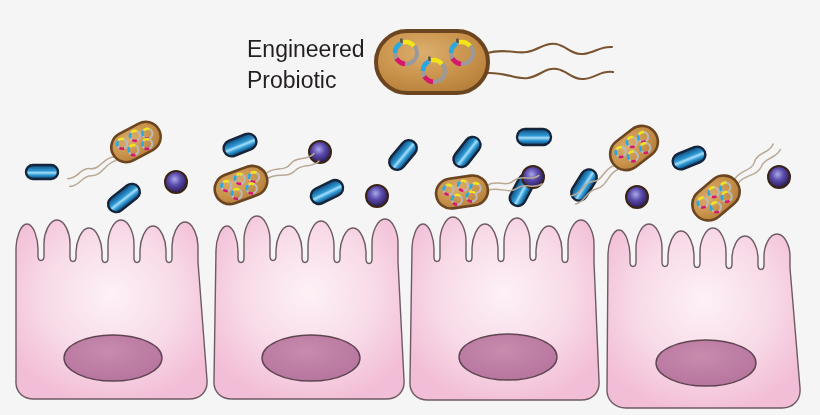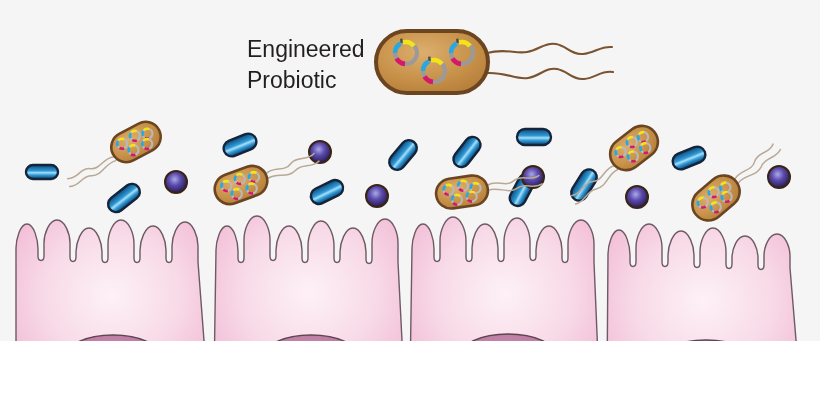--- a/index.html
+++ b/index.html
@@ -3,21 +3,21 @@
 <meta charset="utf-8">
 <style>
   html, body {
     margin: 0;
     padding: 0;
     background: #ffffff;
   }
   #scene {
     position: relative;
     width: 820px;
-    height: 341px;
+    height: 415px;
     background: #f5f5f5;
     overflow: hidden;
     font-family: "Liberation Sans", sans-serif;
   }
   #scene svg { display: block; }
   .label-text {
     font-family: "Liberation Sans", sans-serif;
     font-size: 23px;
     fill: #231f20;
   }

